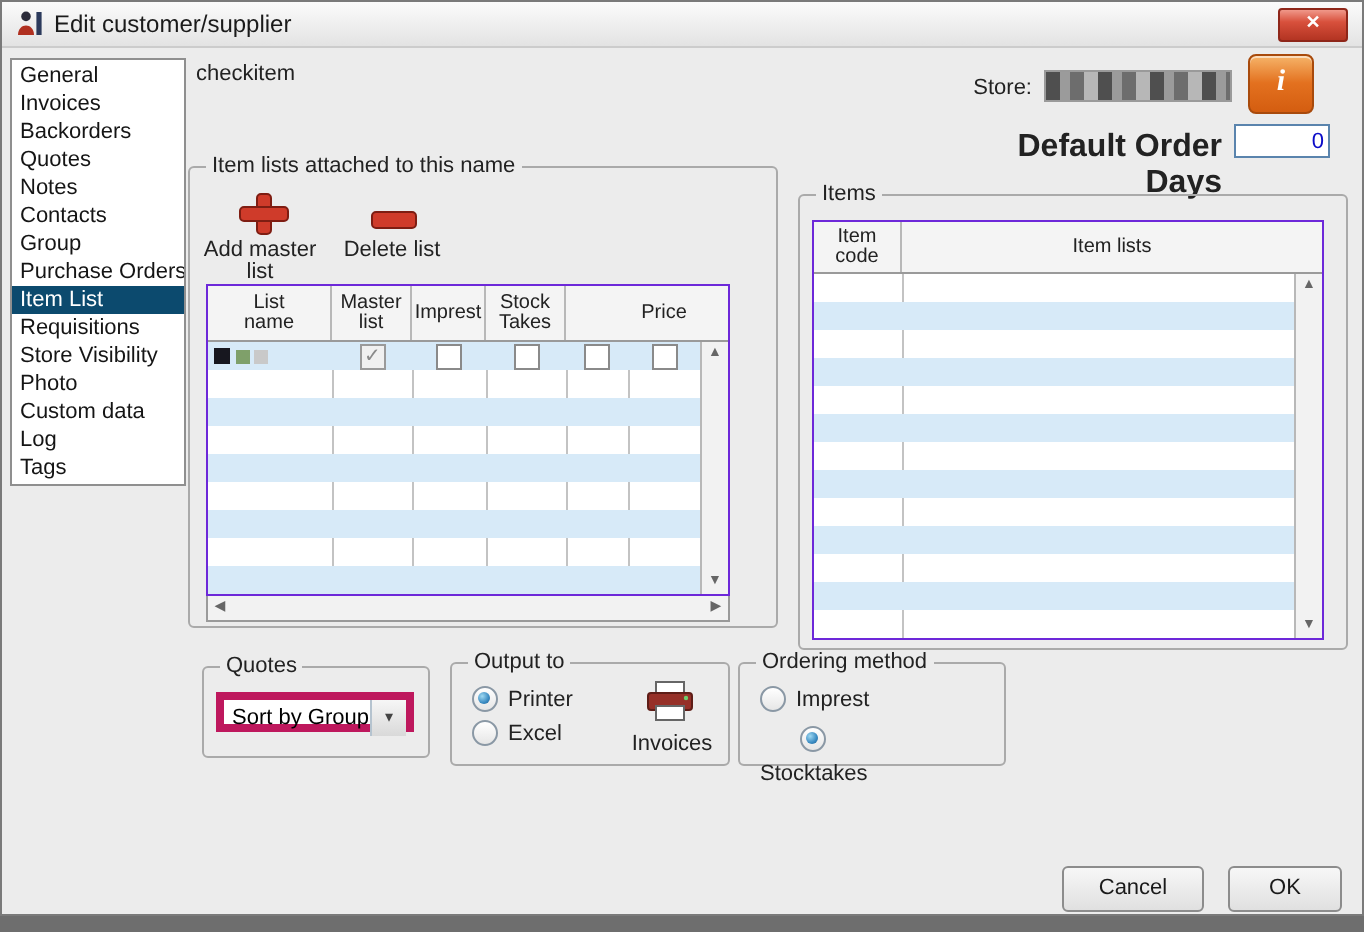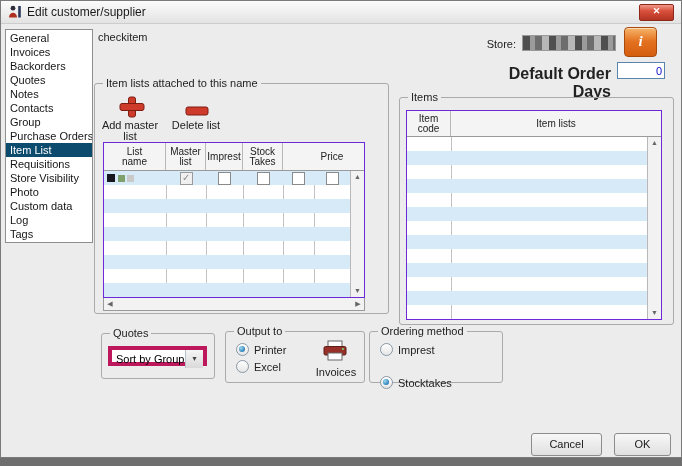--- a/index.html
+++ b/index.html
@@ -101,21 +101,21 @@
     text-align:center;font-size:8px;line-height:18px;color:#444;}
   
   .radio-row{position:absolute;font-size:11px;display:flex;align-items:center;gap:5px;cursor:pointer;color:#222;}
   .radio{width:11px;height:11px;border:1px solid #8a98a5;border-radius:50%;
     background:linear-gradient(#ffffff,#e6e6e6);display:inline-block;position:relative;flex:0 0 auto;}
   .radio.selected::after{content:"";position:absolute;left:2px;top:2px;width:6px;height:6px;border-radius:50%;
     background:radial-gradient(circle at 35% 35%, #9fd9f2, #3a8bc2 60%, #1f5f8f);}
   #radio-printer{left:10px;top:11px;}
   #radio-excel{left:10px;top:28px;}
   #radio-imprest{left:10px;top:11px;}
-  #radio-stocktakes{left:10px;top:44px;}
+  #radio-stocktakes{left:10px;top:31px;flex-direction:column;}
   .print-btn{position:absolute;left:96px;top:8px;width:28px;height:22px;cursor:pointer;}
   .generate-label{position:absolute;left:84px;top:34px;width:52px;text-align:center;font-size:11px;color:#222;}
   
   .btn{position:absolute;top:432px;height:23px;background:linear-gradient(#f7f7f7,#e0e0e0);
     border:1px solid #8c8c8c;border-radius:3px;font-size:11px;color:#1a1a1a;
     text-align:center;line-height:21px;box-sizing:border-box;cursor:pointer;}
   #btn-oknext{left:448px;width:78px;}
   #btn-cancel{left:530px;width:71px;}
   #btn-ok{left:613px;width:57px;}
 </style>

